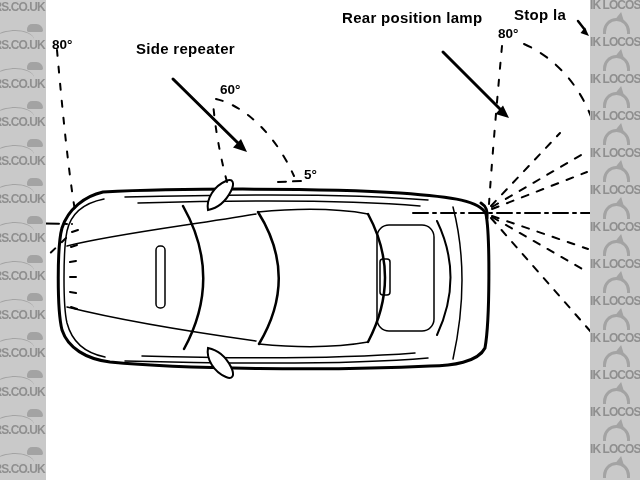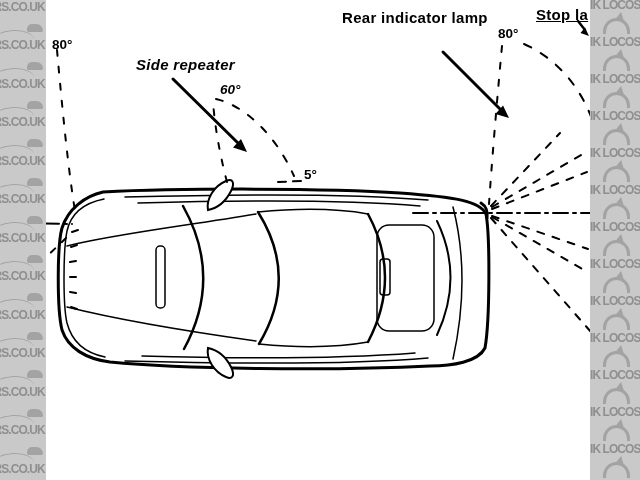--- a/index.html
+++ b/index.html
@@ -20,26 +20,26 @@
   .lbl {
     position: absolute;
     z-index: 1;
     color: var(--line, #000);
     font-weight: 700;
     white-space: nowrap;
   }
   .lbl-big { font-size: 15px; letter-spacing: 0.3px; }
   .lbl-deg { font-size: 13.5px; }
   #lbl-front-80  { left: 52px;  top: 37px; }
-  #lbl-side-rep  { left: 136px; top: 56px; font-style: italic; }
-  #lbl-60        { left: 220px; top: 82px; font-style: italic; }
+  #lbl-side-rep  { left: 136px; top: 40px; }
+  #lbl-60        { left: 220px; top: 82px; }
   #lbl-5         { left: 304px; top: 167px; }
   #lbl-rear      { left: 342px; top: 9px; line-height: 17px; }
   #lbl-rear-80   { left: 498px; top: 26px; }
-  #lbl-stop      { left: 536px; top: 6px; text-decoration: underline; }
+  #lbl-stop      { left: 514px; top: 6px; }
 
   
   .wm-strip {
     position: absolute; top: 0; bottom: 0;
     background: var(--watermark-bg, #c9c9c9);
     overflow: hidden;
     z-index: 2;
   }
   #wm-left  { left: 0; width: 46px; }
   #wm-right { left: 590px; width: 50px; }
@@ -150,21 +150,21 @@
       <path class="ink" stroke-width="2.5" d="M578,21 L585,30"></path>
       <polygon fill="#000" points="589,36 580.5,33 585,27.5"></polygon>
     </g>
   </svg>
 
   <div class="lbl lbl-deg" id="lbl-front-80">80°</div>
   <div class="lbl lbl-big" id="lbl-side-rep">Side repeater</div>
   <div class="lbl lbl-deg" id="lbl-60">60°</div>
   <div class="lbl lbl-deg" id="lbl-5">5°</div>
   <div class="lbl lbl-big" id="lbl-rear">
-    <div>Rear indicator lamp</div>
+    <div>Rear position lamp</div>
   </div>
   <div class="lbl lbl-deg" id="lbl-rear-80">80°</div>
   <div class="lbl lbl-big" id="lbl-stop">Stop la</div>
 
   <div class="wm-strip" id="wm-left">
     <div class="wm-row">
       <span class="wm-swoosh"></span>
 
       <span class="wm-text">DERS.CO.UK</span>
     </div>

